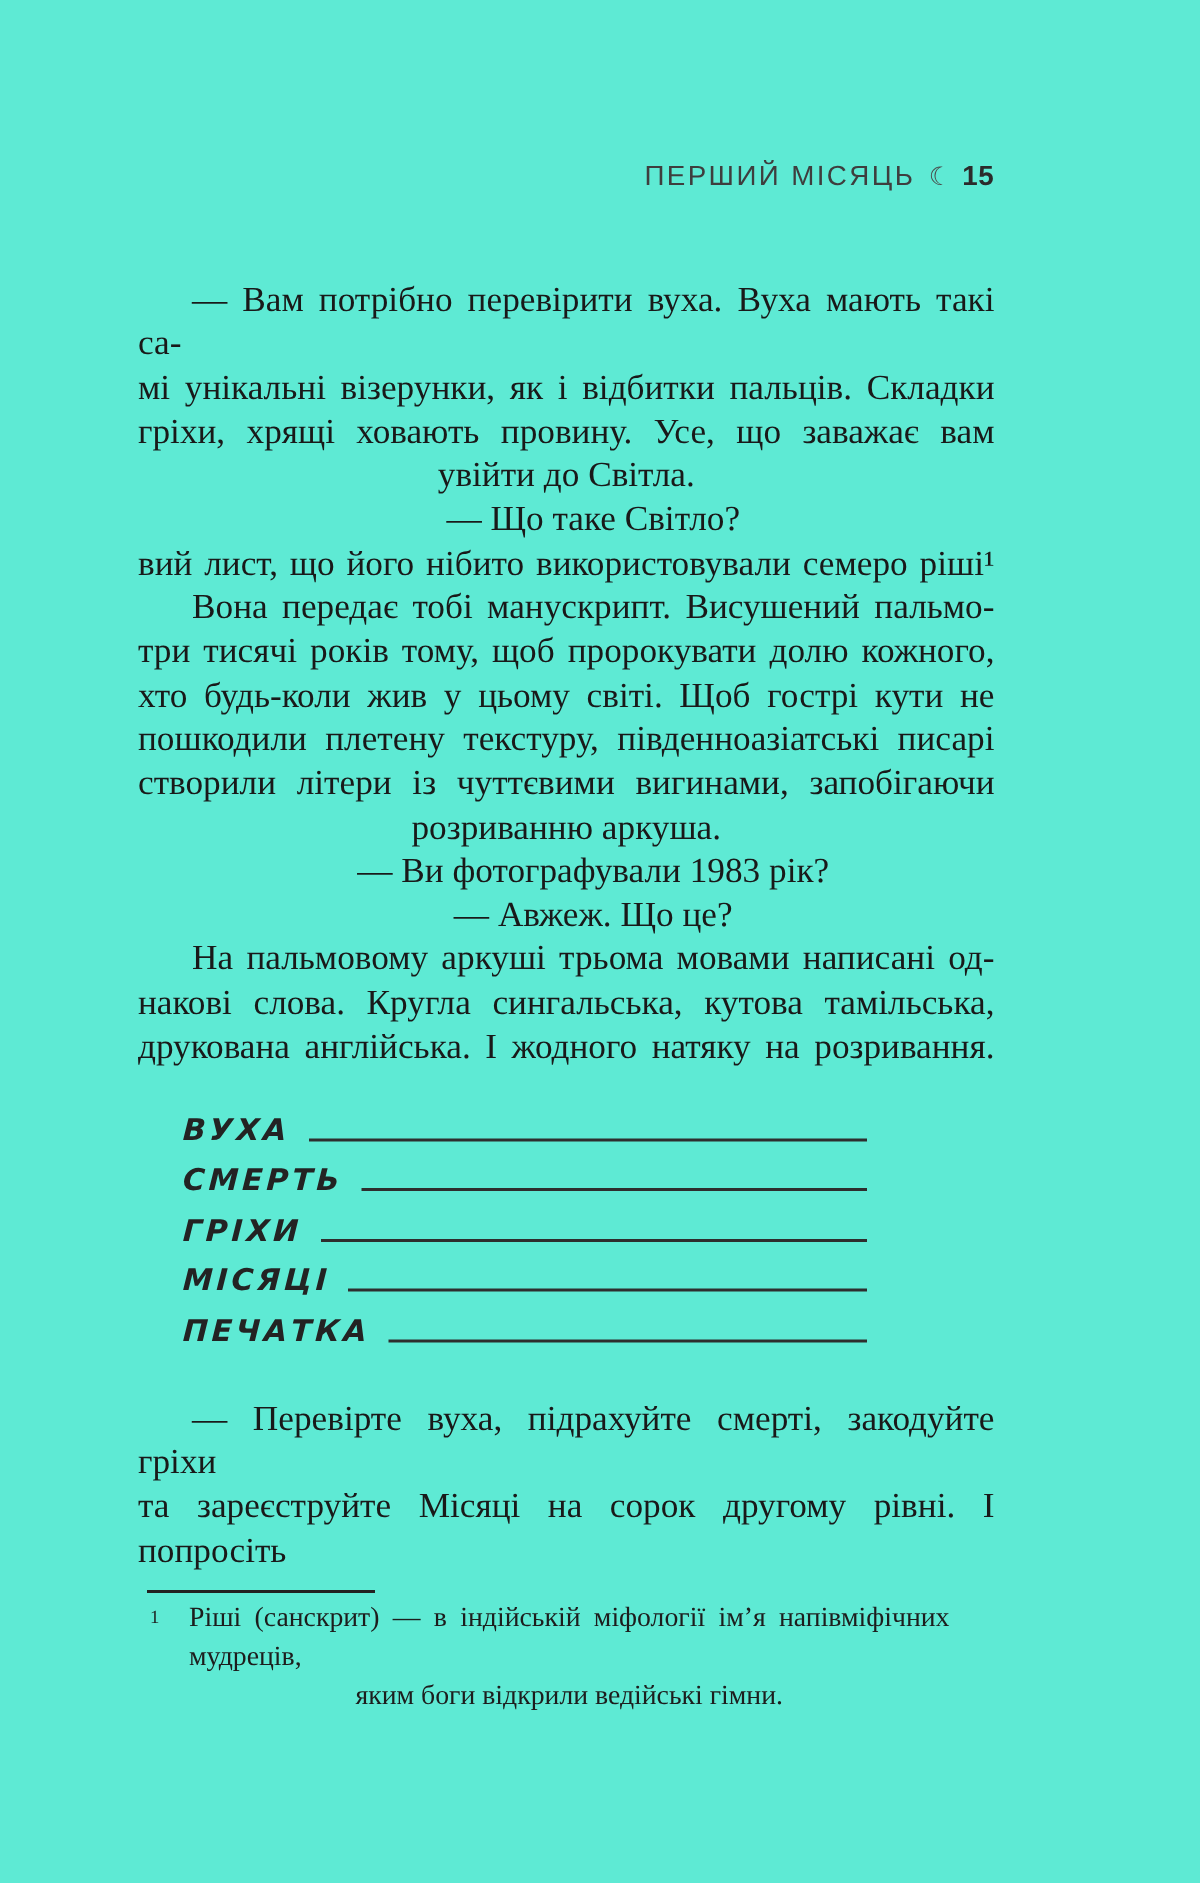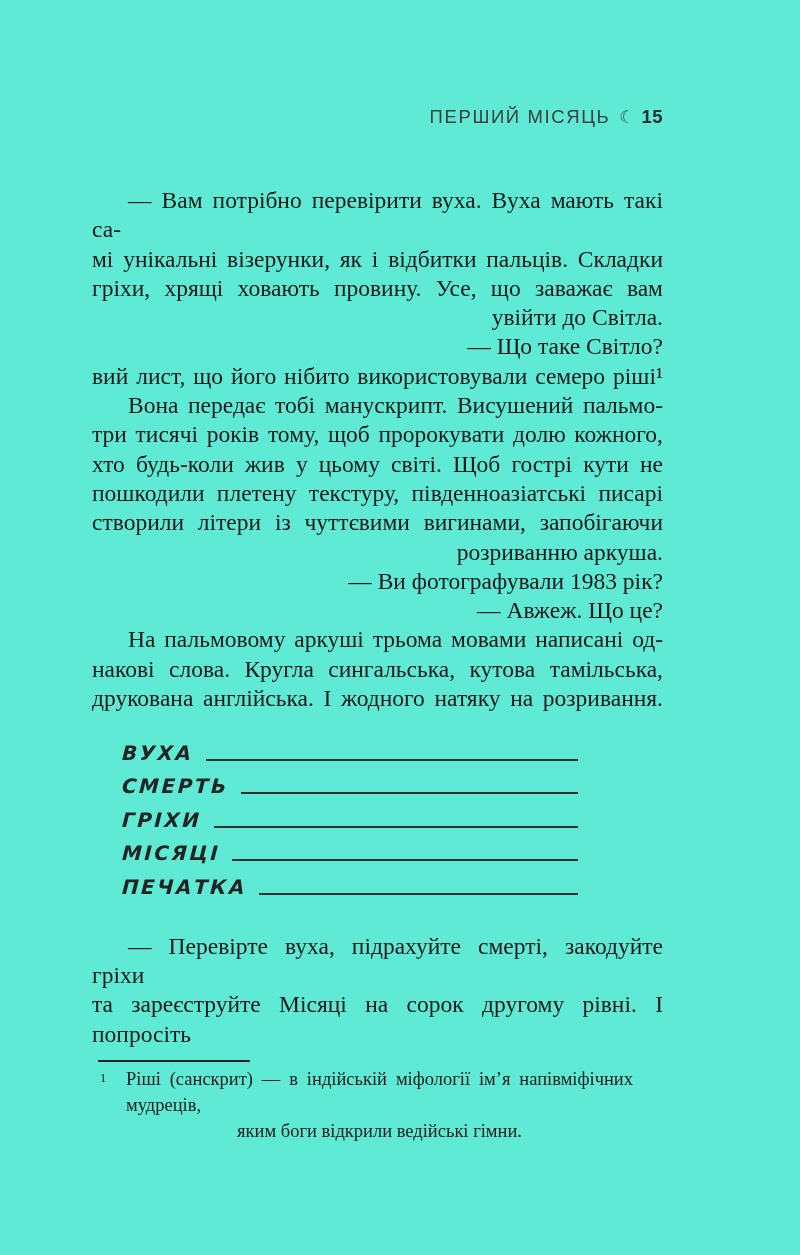--- a/index.html
+++ b/index.html
@@ -25,21 +25,21 @@
   .running-header .moon { font-size:17px; margin:0 7px 0 9px; color:#4a4a4a; letter-spacing:0; }
   .running-header .pagenum { font-weight:bold; letter-spacing:0.5px; color:#2b2b2b; }
 
   
   .body-text {
     position:absolute; top:162px; left:92px;
     width:571px;
     font-size:23.5px; line-height:29.3px;margin-top:24px;
   }
   .para { margin:0; }
-  .line { text-align:right; }
+  .line { text-align:center; }
   .line.just { text-align:justify; text-align-last:justify; }
   .line.first { text-indent:36px; }
 
   
   .worksheet { margin:18px 0 33px 30px; width:456px; }
   .ws-row { display:flex; align-items:flex-end; height:33.5px; }
   .ws-label {
     font-family:"DejaVu Sans","Liberation Sans",sans-serif;
     font-weight:bold; font-style:italic;
     font-size:20px; line-height:24px;

